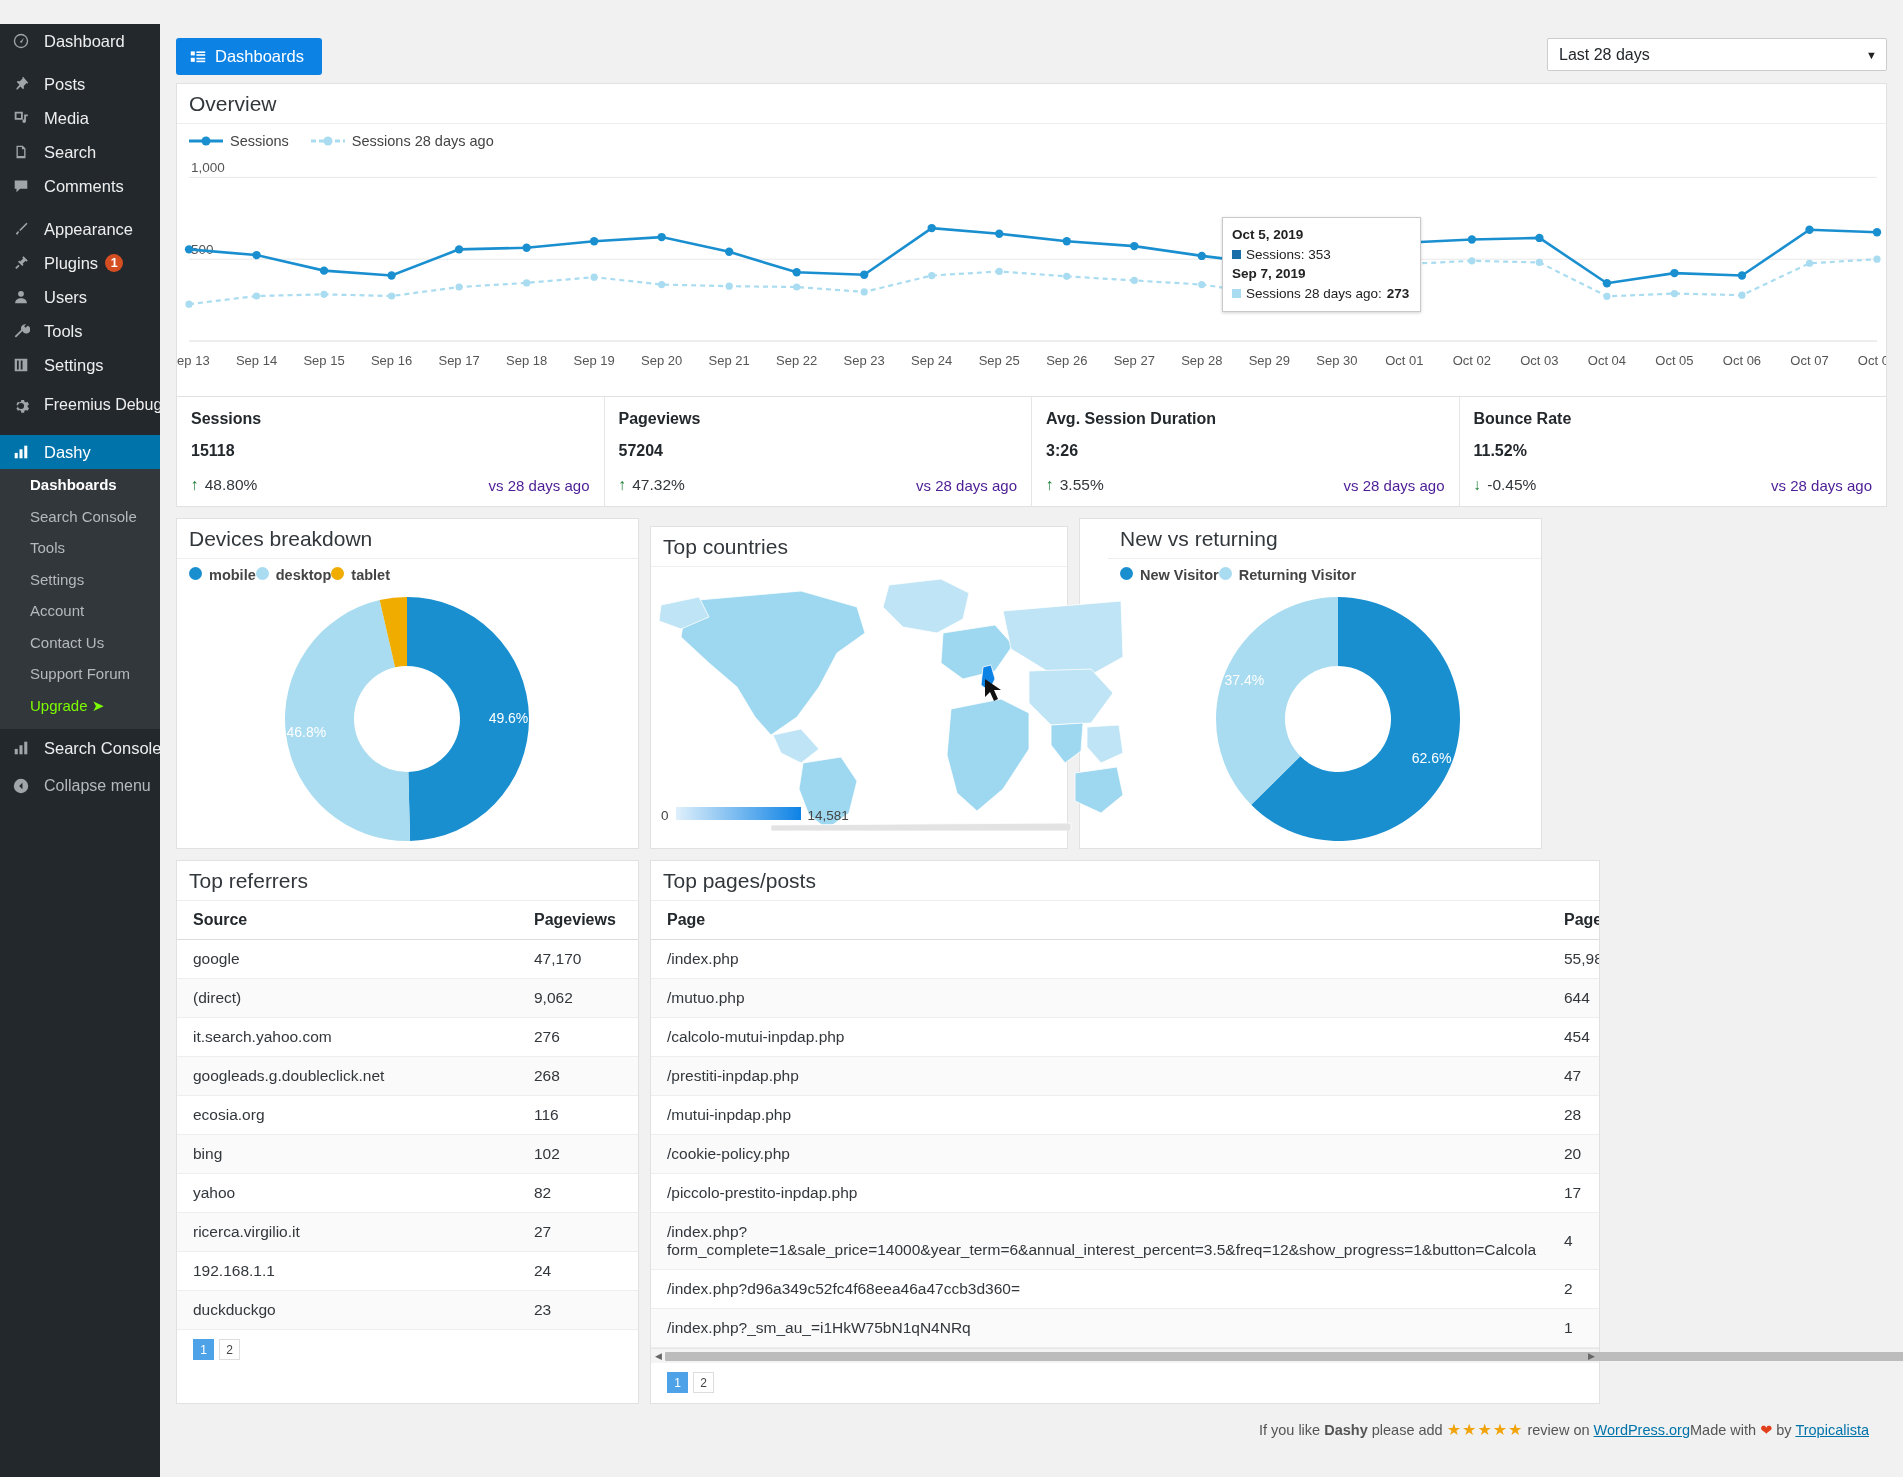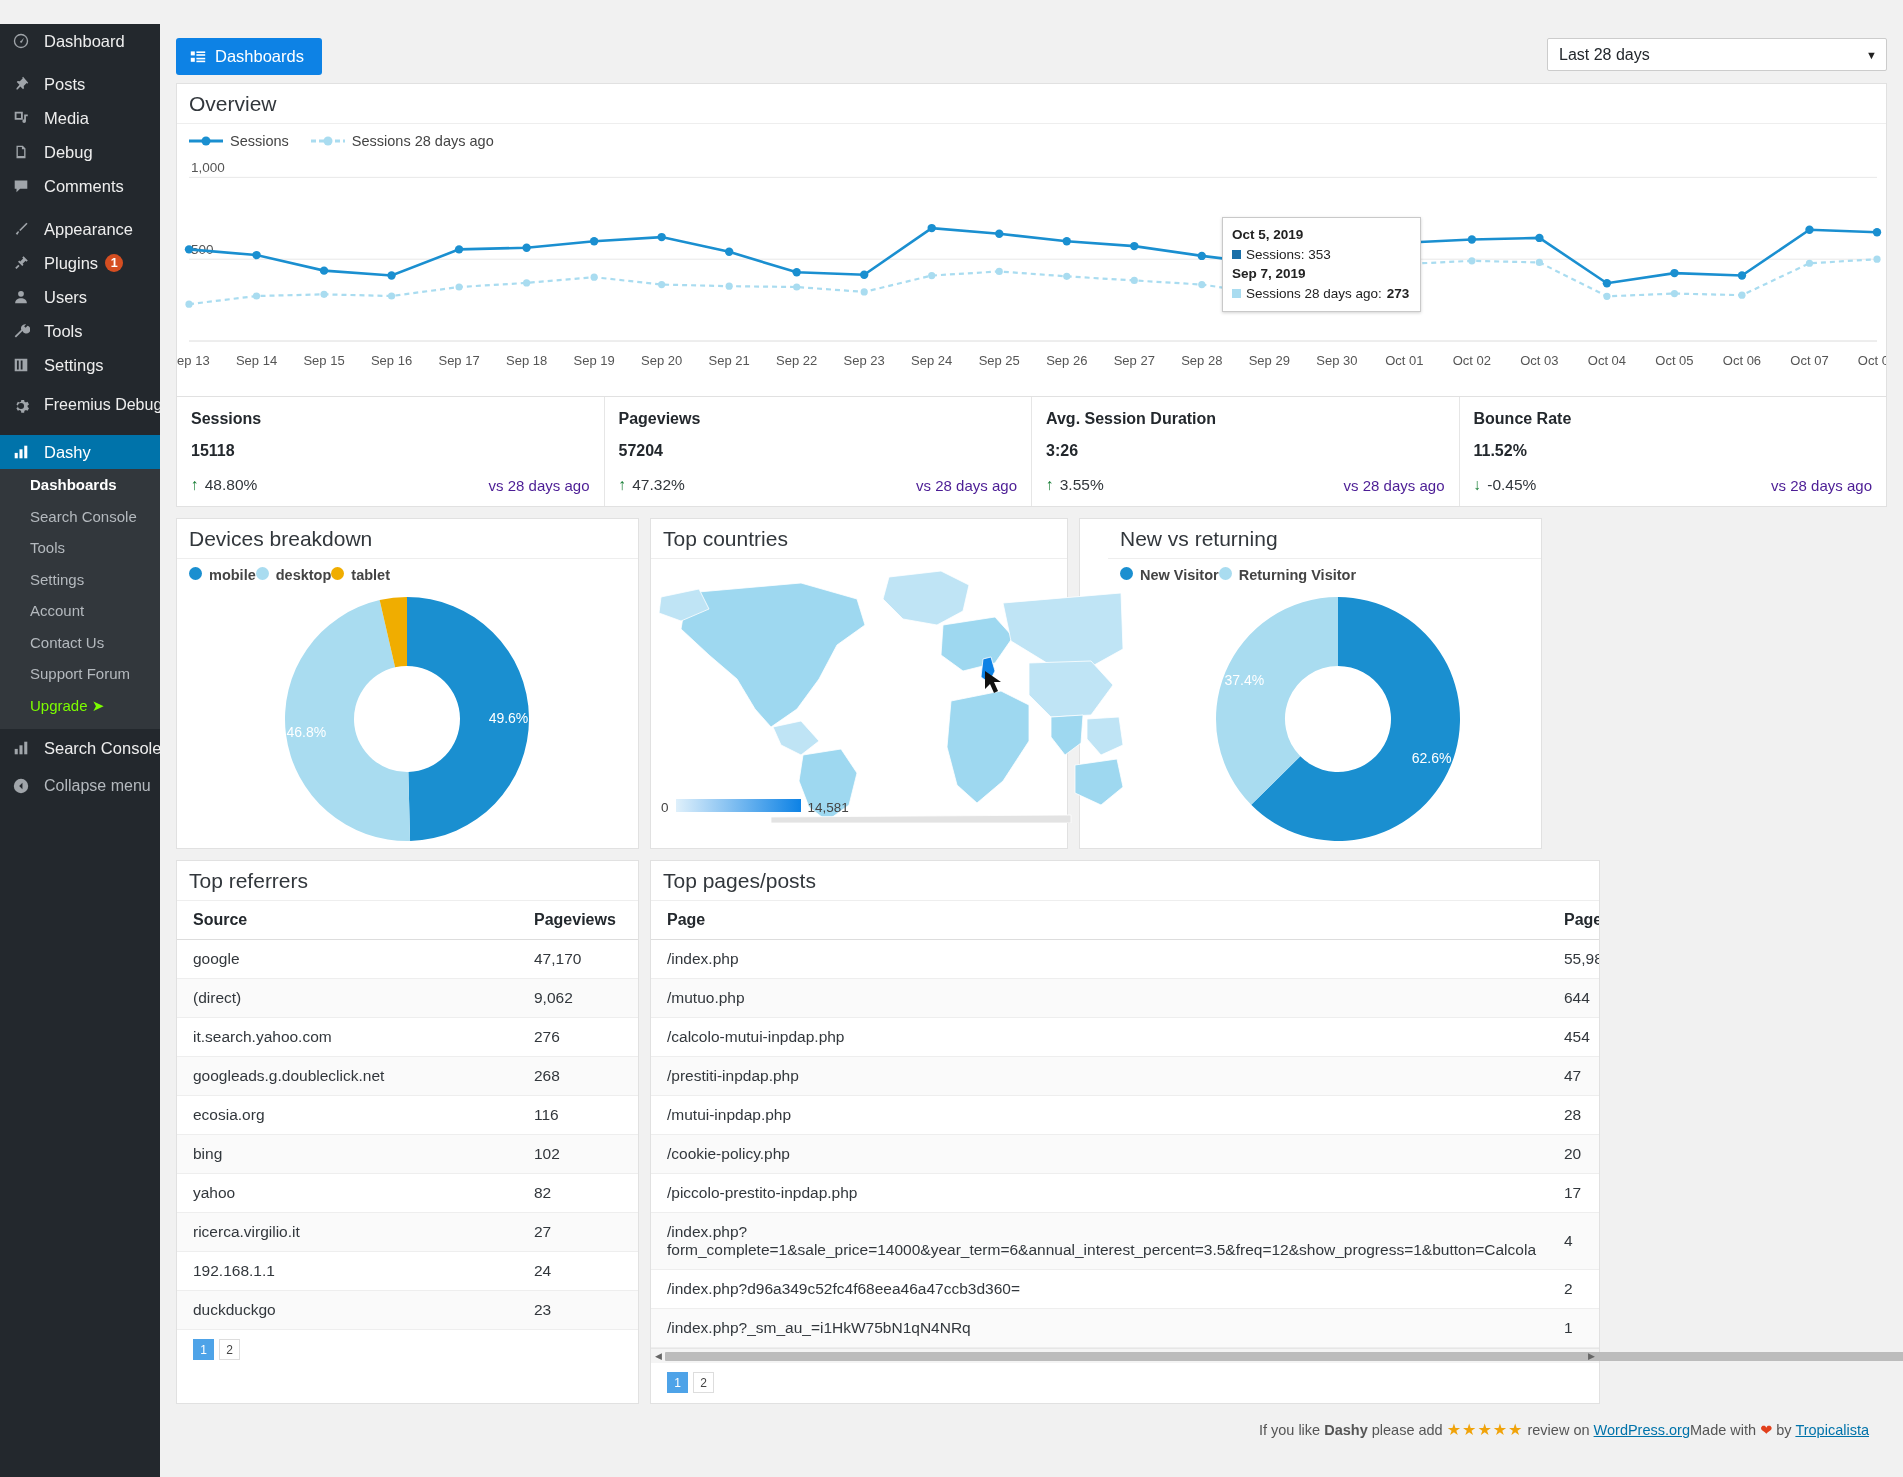--- a/index.html
+++ b/index.html
@@ -118,21 +118,21 @@
   .kpi-value { font-size:16px; font-weight:bold; color:#23282d; margin-top:14px; }
   .kpi-foot { display:flex; align-items:center; justify-content:space-between; margin-top:16px; }
   .kpi-delta { font-size:15.5px; display:flex; align-items:center; gap:6px; }
   .arrow-up { color:#1a7f37; }
   .arrow-dn { color:#1a7f37; }
   .kpi-vs { color:#4c1d95; font-size:15px; }
 
   
   .row3 { display:flex; gap:11px; margin-top:11px; }
   .col-devices { width:463px; }
-  .col-map { width:418px; }
+  .col-map { width:418px;margin-top:8px; }
   .col-newret { width:463px;padding-left:28px; }
   .chart-body { padding:8px 0 0 0; height:265px; position:relative; }
   .donut-legend { display:flex; padding:8px 0 0 12px; align-items:flex-end;font-weight:bold; }
 
   
   .row4 { display:flex; gap:11px; margin-top:11px; }
   .col-ref { width:463px; }
   .col-pages { width:950px; }
   table { border-collapse:collapse; width:100%; font-size:15.5px; }
   th {
@@ -203,21 +203,21 @@
     </span>
     <span class="mlabel">Media</span>
   </div>
 
   <div class="menu-top">
     <span class="mi">
       <svg class="svgico" width="18" height="18" viewBox="0 0 20 20" fill="currentColor">
           <path d="M5 3h7l3 3v11H5zm1.5 1.5v10h7V7h-2.5V4.5z"></path>
         </svg>
     </span>
-    <span class="mlabel">Debug</span>
+    <span class="mlabel">Search</span>
   </div>
 
   <div class="menu-top">
     <span class="mi">
       <svg class="svgico" width="18" height="18" viewBox="0 0 20 20" fill="currentColor">
           <path d="M3 4h14v9H9l-4 4v-4H3z"></path>
         </svg>
     </span>
     <span class="mlabel">Comments</span>
   </div>

